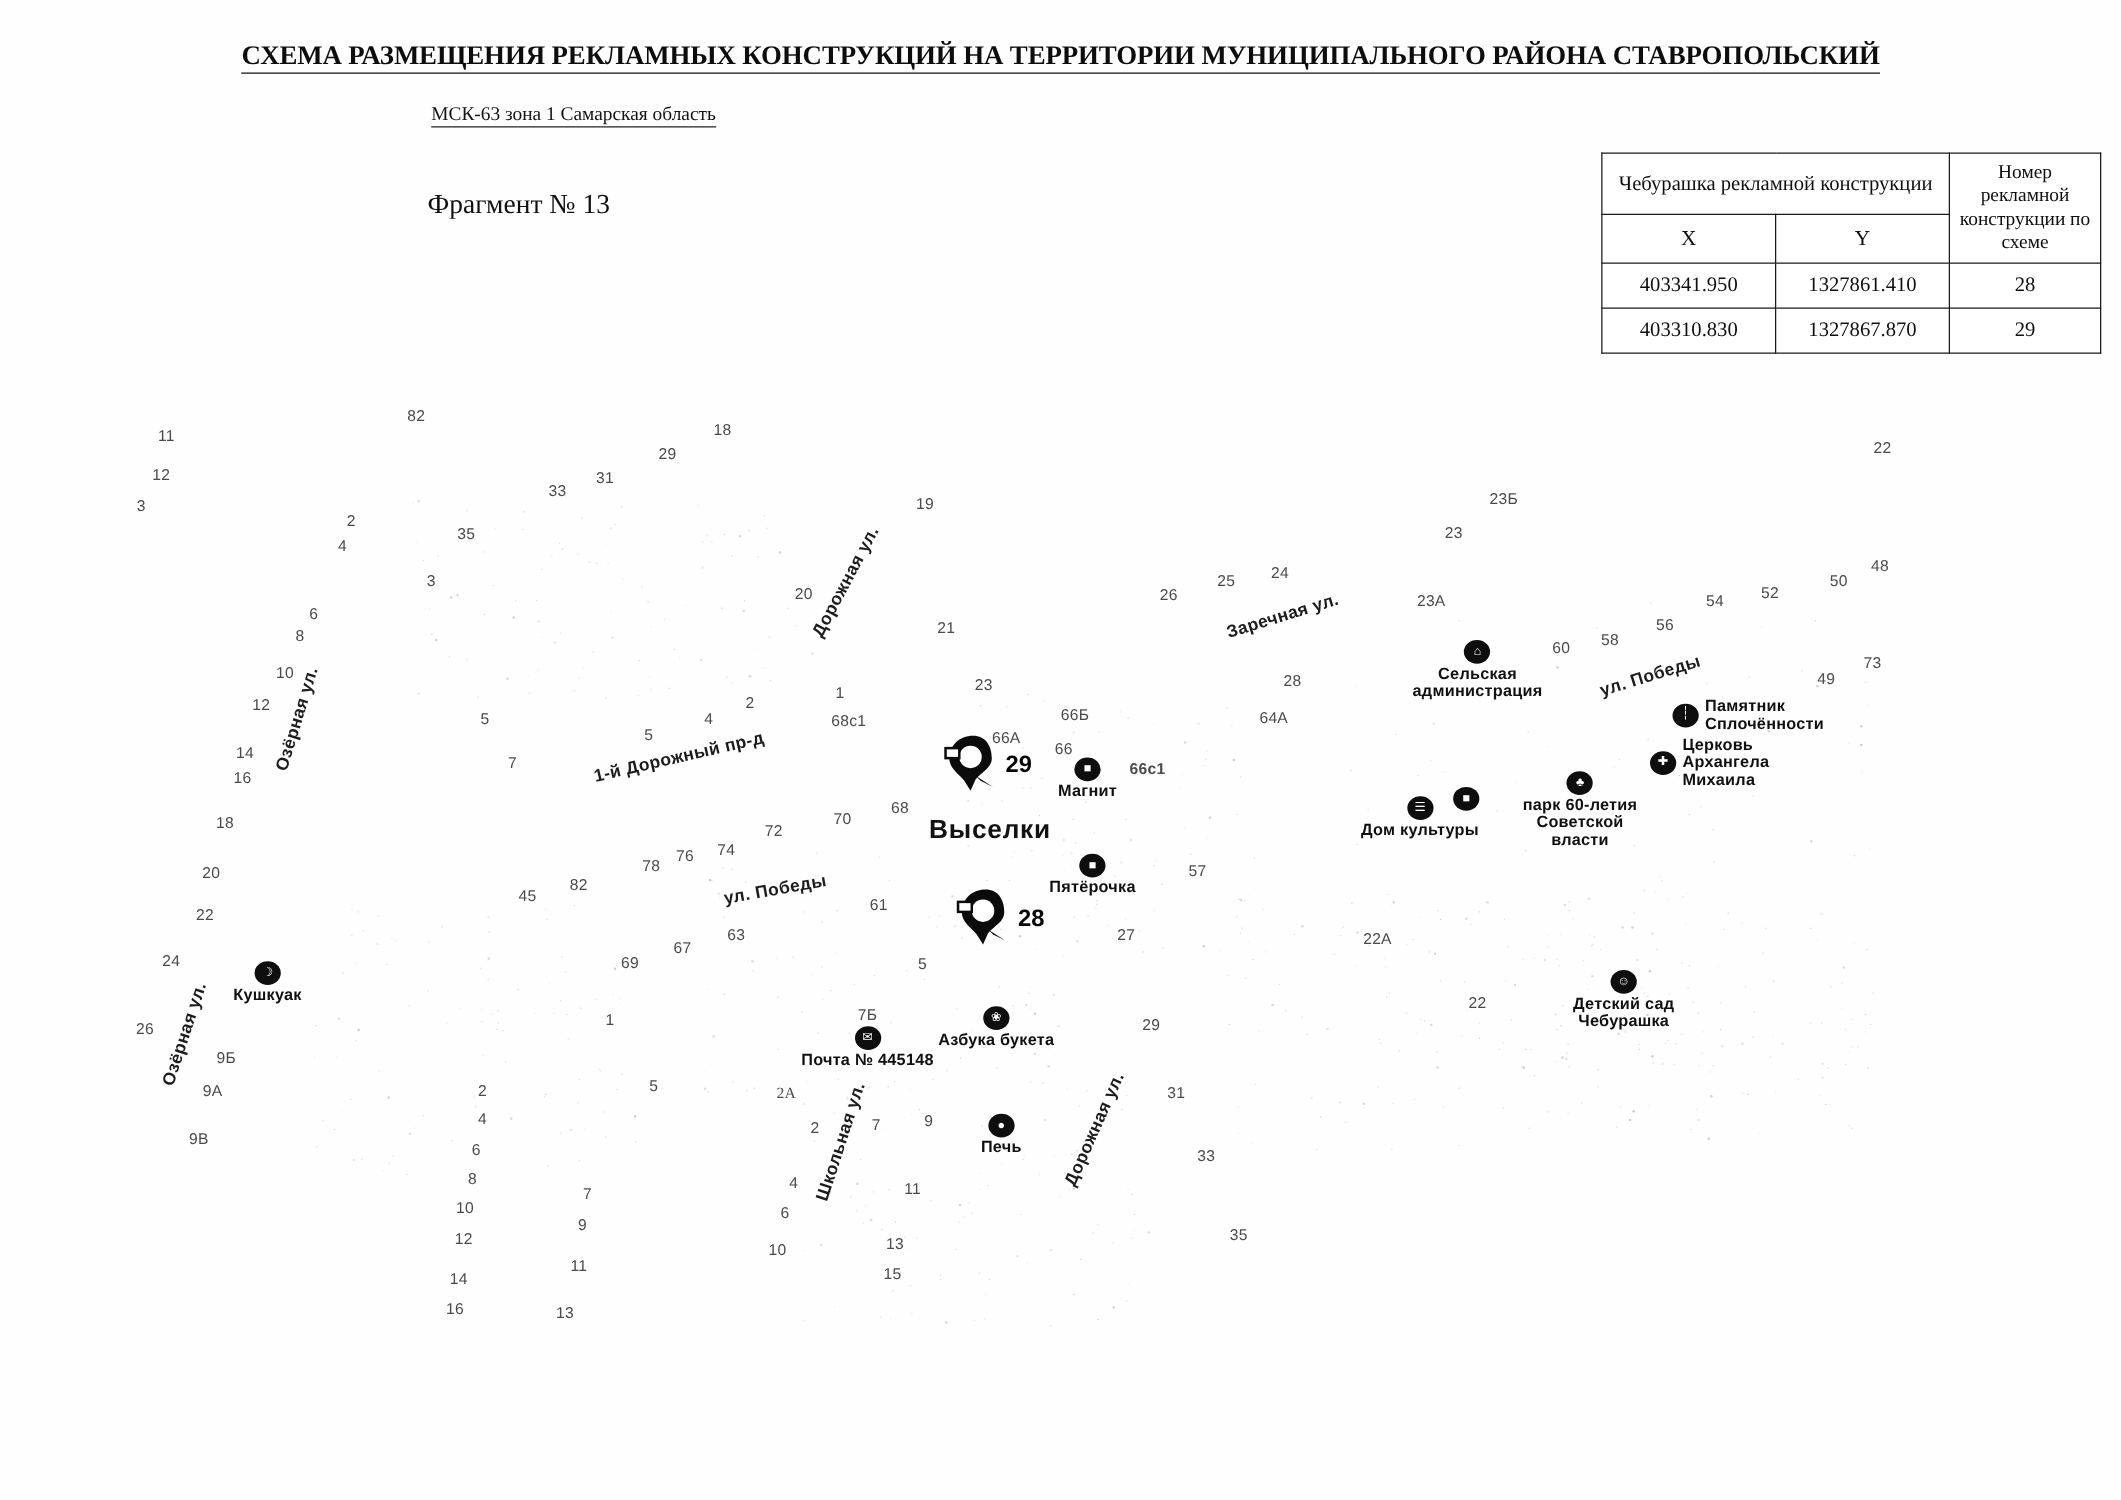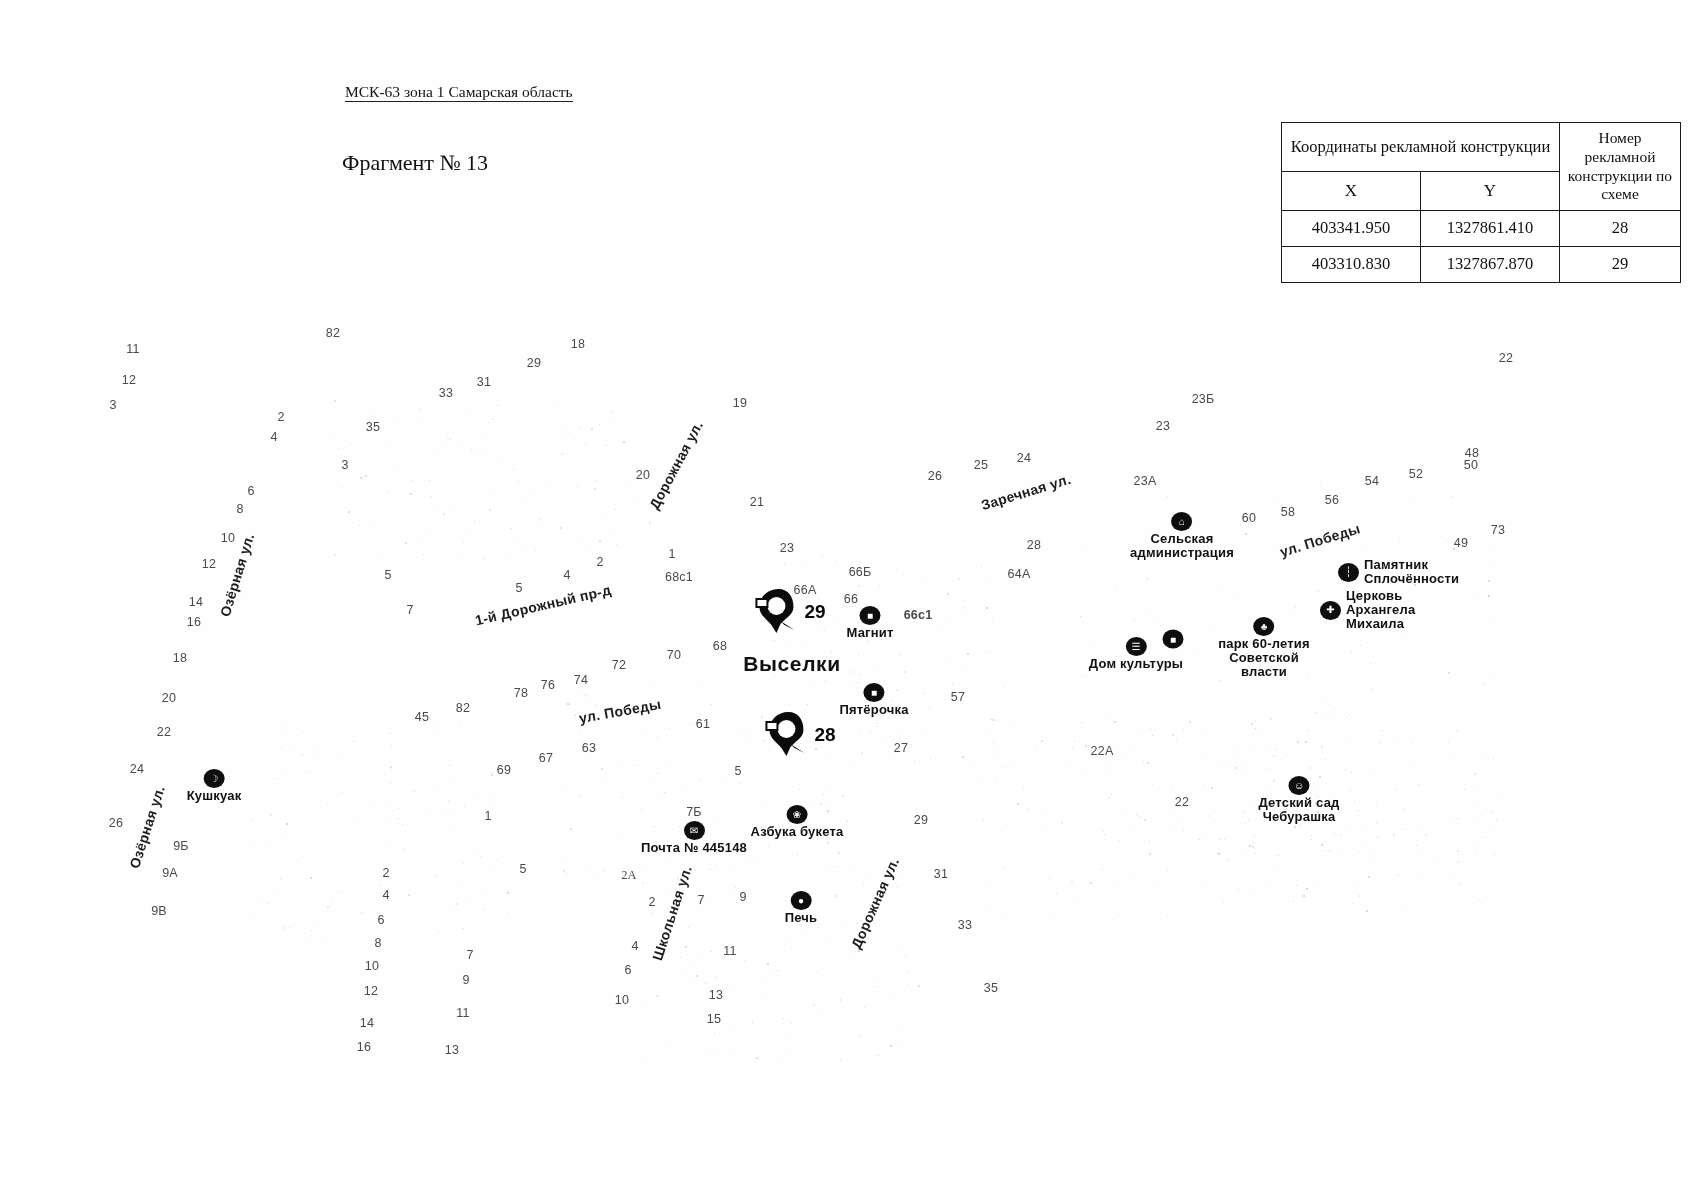--- a/index.html
+++ b/index.html
@@ -188,31 +188,34 @@
     position: absolute;
     border-radius: 50%;
     background: #b9b9b9;
   }
 </style>
 </head>
 <body>
 
 <div id="page">
 
+  <div class="doc-title">
+    <span class="u">СХЕМА РАЗМЕЩЕНИЯ РЕКЛАМНЫХ КОНСТРУКЦИЙ НА ТЕРРИТОРИИ МУНИЦИПАЛЬНОГО РАЙОНА СТАВРОПОЛЬСКИЙ</span>
+  </div>
 
   <div class="doc-subtitle">
     <span class="u">МСК-63 зона 1 Самарская область</span>
   </div>
 
   <div class="fragment-label">Фрагмент № 13</div>
 
   <table class="coord-table">
     <thead>
       <tr>
-        <th class="hdr-group" colspan="2">Координаты рекламной конструкции</th>
+        <th class="hdr-group" colspan="2">Чебурашка рекламной конструкции</th>
         <th class="hdr-num" rowspan="2">Номер рекламной конструкции по схеме</th>
       </tr>
       <tr>
         <th class="hdr-xy col-x">X</th>
         <th class="hdr-xy col-y">Y</th>
       </tr>
     </thead>
     <tbody>
       <tr class="data-row">
         <td>403341.950</td>
@@ -1020,21 +1023,21 @@
         <div class="mlabel" style="left: 740px; top: 103px;">19</div>
         <div class="mlabel" style="left: 643px; top: 175px;">20</div>
         <div class="mlabel" style="left: 757px; top: 202px;">21</div>
         <div class="mlabel" style="left: 1506px; top: 58px;">22</div>
         <div class="mlabel" style="left: 1203px; top: 99px;">23Б</div>
         <div class="mlabel" style="left: 1163px; top: 126px;">23</div>
         <div class="mlabel" style="left: 935px; top: 176px;">26</div>
         <div class="mlabel" style="left: 981px; top: 165px;">25</div>
         <div class="mlabel" style="left: 1024px; top: 158px;">24</div>
         <div class="mlabel" style="left: 1145px; top: 181px;">23А</div>
-        <div class="mlabel" style="left: 1472px; top: 153px;">48</div>
+        <div class="mlabel" style="left: 1504px; top: 153px;">48</div>
         <div class="mlabel" style="left: 1471px; top: 165px;">50</div>
         <div class="mlabel" style="left: 1416px; top: 174px;">52</div>
         <div class="mlabel" style="left: 1372px; top: 181px;">54</div>
         <div class="mlabel" style="left: 1332px; top: 200px;">56</div>
         <div class="mlabel" style="left: 1288px; top: 212px;">58</div>
         <div class="mlabel" style="left: 1249px; top: 218px;">60</div>
         <div class="mlabel" style="left: 1461px; top: 243px;">49</div>
         <div class="mlabel" style="left: 1498px; top: 230px;">73</div>
         <div class="mlabel" style="left: 1034px; top: 245px;">28</div>
         <div class="mlabel" style="left: 1019px; top: 274px;">64А</div>

